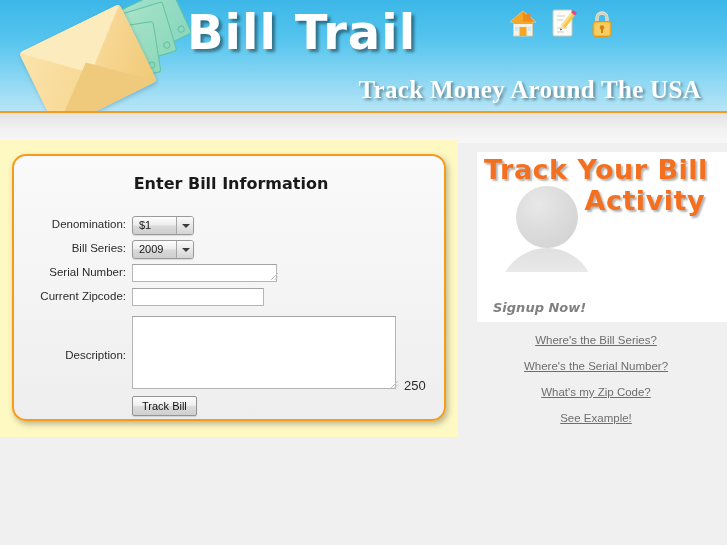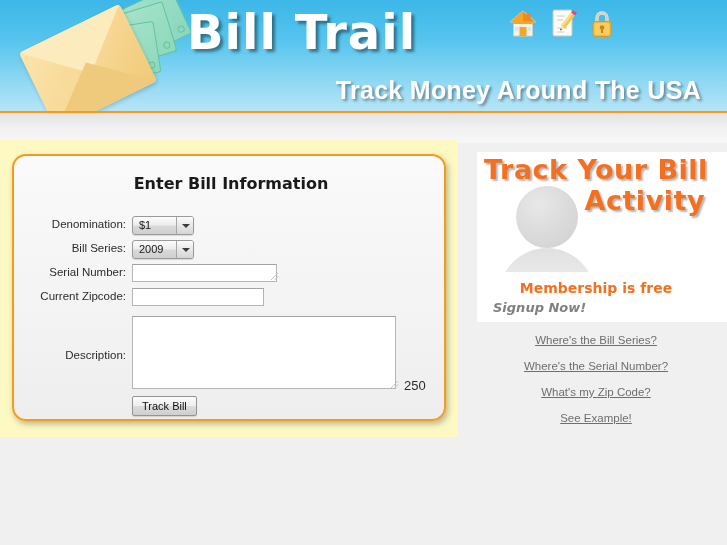--- a/index.html
+++ b/index.html
@@ -86,21 +86,21 @@
     font-size: 48px; font-weight: bold; color: #ffffff;
     letter-spacing: 1px;
     text-shadow: 3px 3px 3px rgba(0,0,0,.42);
     font-family: "DejaVu Sans", sans-serif;
   }
   #tagline {
     position: absolute; right: 26px; top: 76px;
     font-size: 25px; font-weight: bold; color: #ffffff;
     letter-spacing: .3px;
     text-shadow: 2px 2px 3px rgba(0,0,0,.40);
-    font-family: Liberation Sans, sans-serif;
+    font-family: Liberation Serif, serif;
   }
 
   
   #nav-icons {
     position: absolute; left: 508px; top: 6px;
     width: 110px; height: 46px;
   }
   .nav-ico { position: absolute; width: 30px; height: 34px; cursor: pointer; }
   #ico-home { left: 0px;  top: 2px; }
   #ico-signup { left: 40px; top: 1px; }
@@ -402,21 +402,20 @@
   </div>
 </div>
 
 <div id="promo-box">
   <div id="promo-l1">Track Your Bill</div>
   <div id="promo-l2">Activity</div>
   <div id="avatar">
     <div class="head"></div>
     <div class="body"></div>
   </div>
-  <div id="promo-free">Membership is free</div>
   <div id="promo-signup">Signup Now!</div>
 </div>
 
 <div id="help-links">
   <a class="help-link">Where's the Bill Series?</a>
   <a class="help-link">Where's the Serial Number?</a>
   <a class="help-link">What's my Zip Code?</a>
   <a class="help-link">See Example!</a>
 </div>
 

